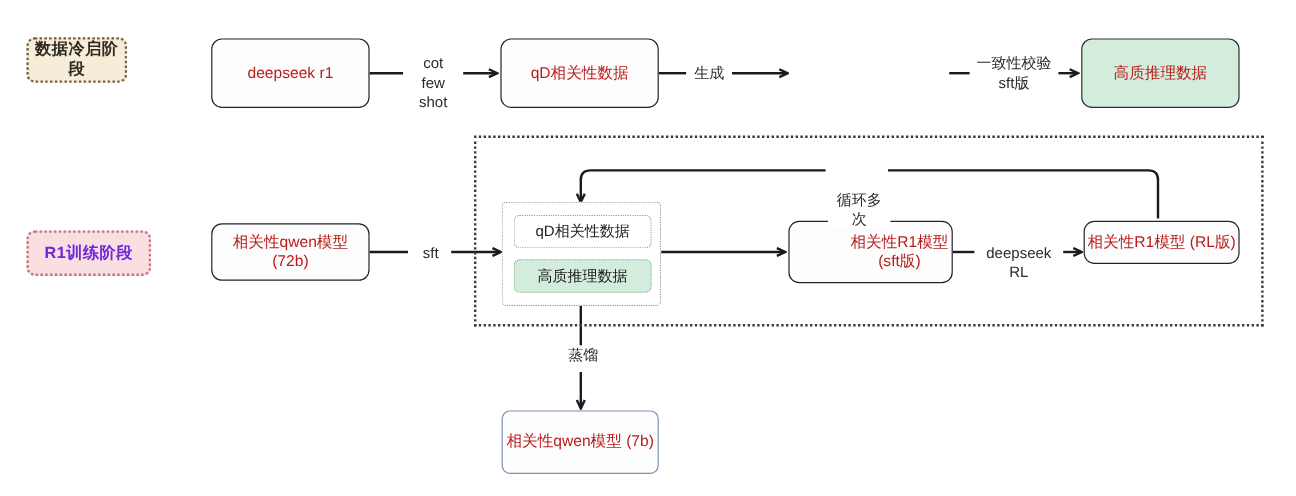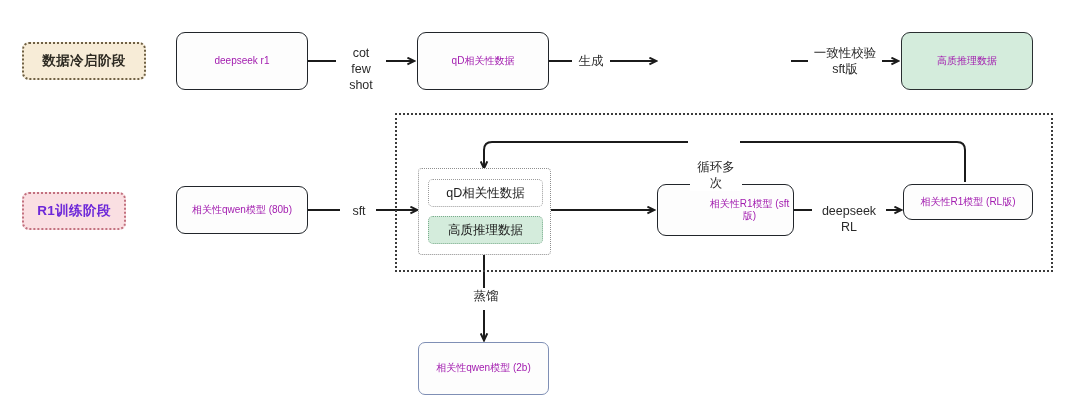--- a/index.html
+++ b/index.html
@@ -47,22 +47,22 @@
     background: #fadfe2;
     border: 2px dotted #c2717f;
     color: #6d28d9;
   }
 
   
   .box {
     background: #fdfdfd;
     border: 1.6px solid #21252a;
     border-radius: 9px;
-    font-size: 10px;
-    color: #a21caf;
+    font-size: 13px;
+    color: #b91c1c;
     box-shadow: 0 0 0 0 rgba(0,0,0,0);
   }
   .box.green {
     background: #d4ecdc;
     border-color: #2a2f31;
   }
   .box.blue-outline {
     background: #fdfdfd;
     border: 1.5px solid #7f8fb5;
     border-radius: 7px;
@@ -159,21 +159,21 @@
 
     <path d="M965,182 L965,150 Q965,142 957,142 L740,142"></path>
     <path d="M688,142 L492,142 Q484,142 484,150 L484,168" marker-end="url(#ah)"></path>
 
     <line x1="484" y1="255" x2="484" y2="288"></line>
     <line x1="484" y1="310" x2="484" y2="340" marker-end="url(#ah)"></line>
   </svg>
 
   <div class="dotted-region" style="left:395px; top:113px; width:658px; height:159px;"></div>
 
-  <div class="node stage-tag cold" style="left:22px; top:42px; width:124px; height:38px;">
+  <div class="node stage-tag cold" style="left:22px; top:31px; width:84px; height:38px;align-items:flex-end;">
     <span>数据冷启阶段</span>
   </div>
 
   <div class="node stage-tag train" style="left:22px; top:192px; width:104px; height:38px;">
     <span>R1训练阶段</span>
   </div>
 
   <div class="node box" style="left:176px; top:32px; width:132px; height:58px;">
     <span>deepseek r1</span>
   </div>
@@ -181,42 +181,42 @@
   <div class="node box" style="left:417px; top:32px; width:132px; height:58px;">
     <span>qD相关性数据</span>
   </div>
 
 
   <div class="node box green" style="left:901px; top:32px; width:132px; height:58px;">
     <span>高质推理数据</span>
   </div>
 
   <div class="node box" style="left:176px; top:186px; width:132px; height:48px;">
-    <span>相关性qwen模型 (80b)</span>
+    <span>相关性qwen模型 (72b)</span>
   </div>
 
   <div class="node box" style="left:657px; top:184px; width:137px; height:52px;padding-left:48px;">
     <span>相关性R1模型 (sft版)</span>
   </div>
 
   <div class="node box" style="left:903px; top:184px; width:130px; height:36px;">
     <span>相关性R1模型 (RL版)</span>
   </div>
 
   <div class="dotted-inner" style="left:418px; top:168px; width:133px; height:87px;">
     <div class="chip plain" style="left:9px; top:10px; width:115px; height:28px;">
       <span>qD相关性数据</span>
     </div>
     <div class="chip green" style="left:9px; top:47px; width:115px; height:28px;">
       <span>高质推理数据</span>
     </div>
   </div>
 
   <div class="node box blue-outline" style="left:418px; top:342px; width:131px; height:53px;">
-    <span>相关性qwen模型 (2b)</span>
+    <span>相关性qwen模型 (7b)</span>
   </div>
 
   <div class="edge-label" style="left:336px; top:45px; width:46px;">cot
 few shot</div>
 
   <div class="edge-label" style="left:572px; top:53px; width:34px;">生成</div>
 
   <div class="edge-label" style="left:808px; top:45px; width:70px;">一致性校验
 sft版</div>
 

